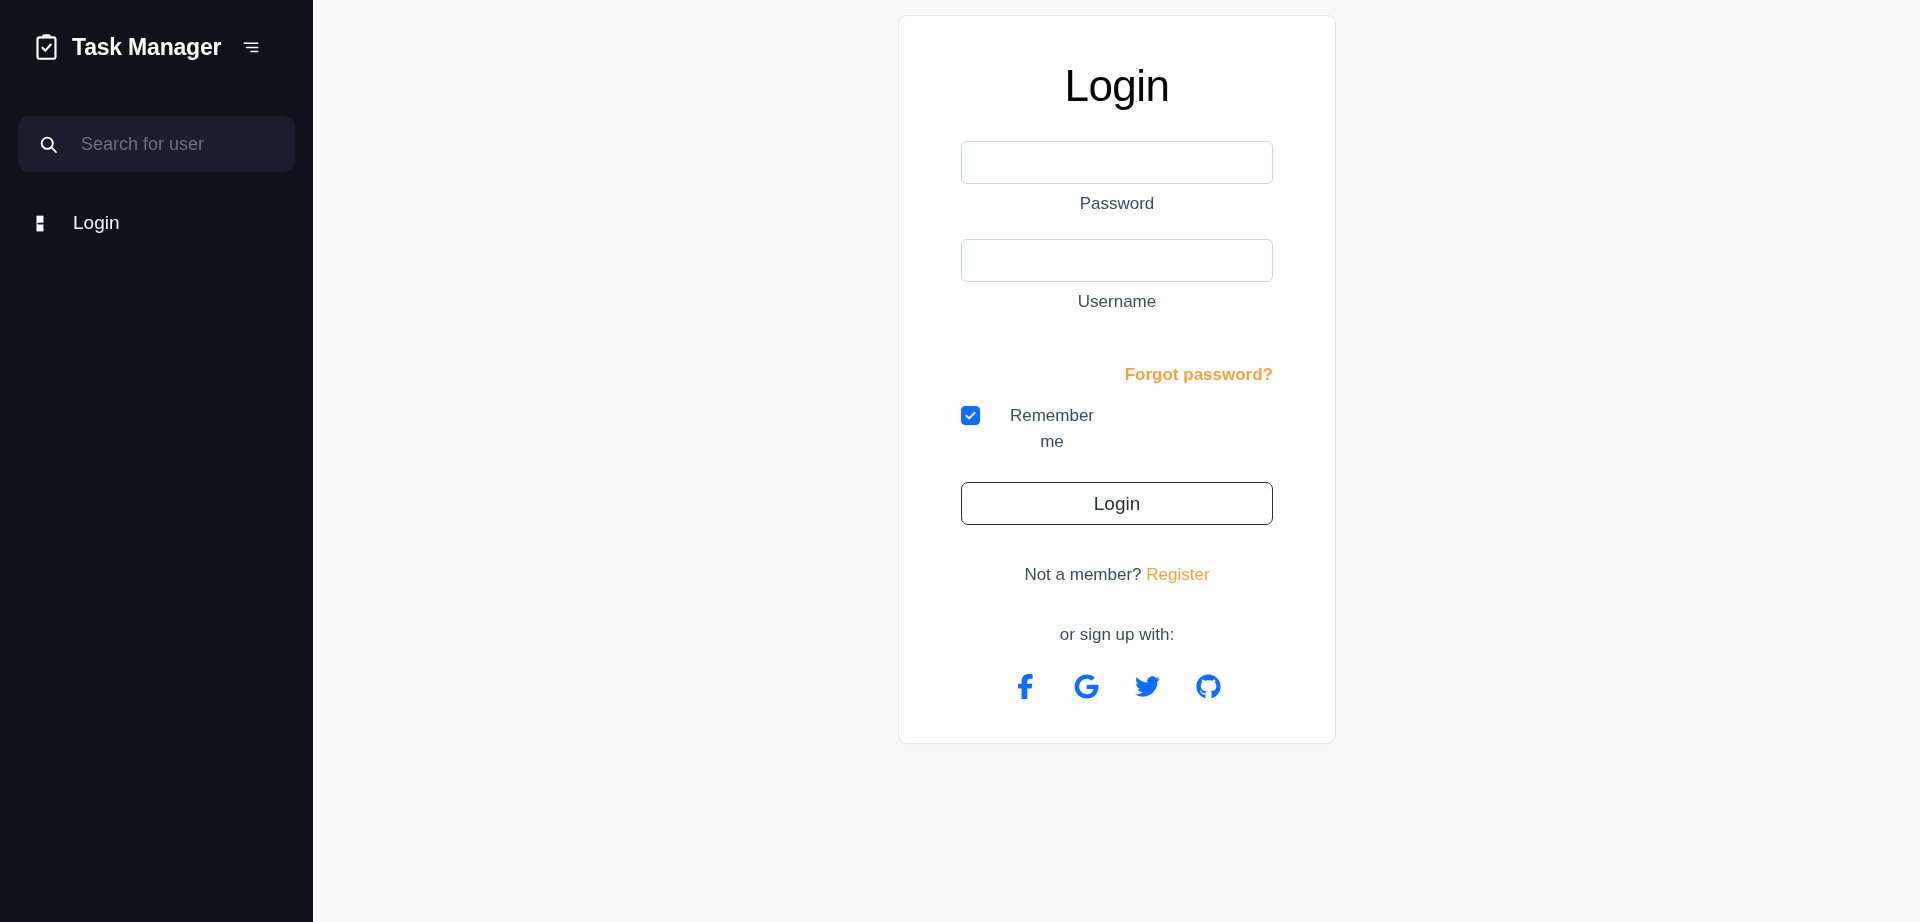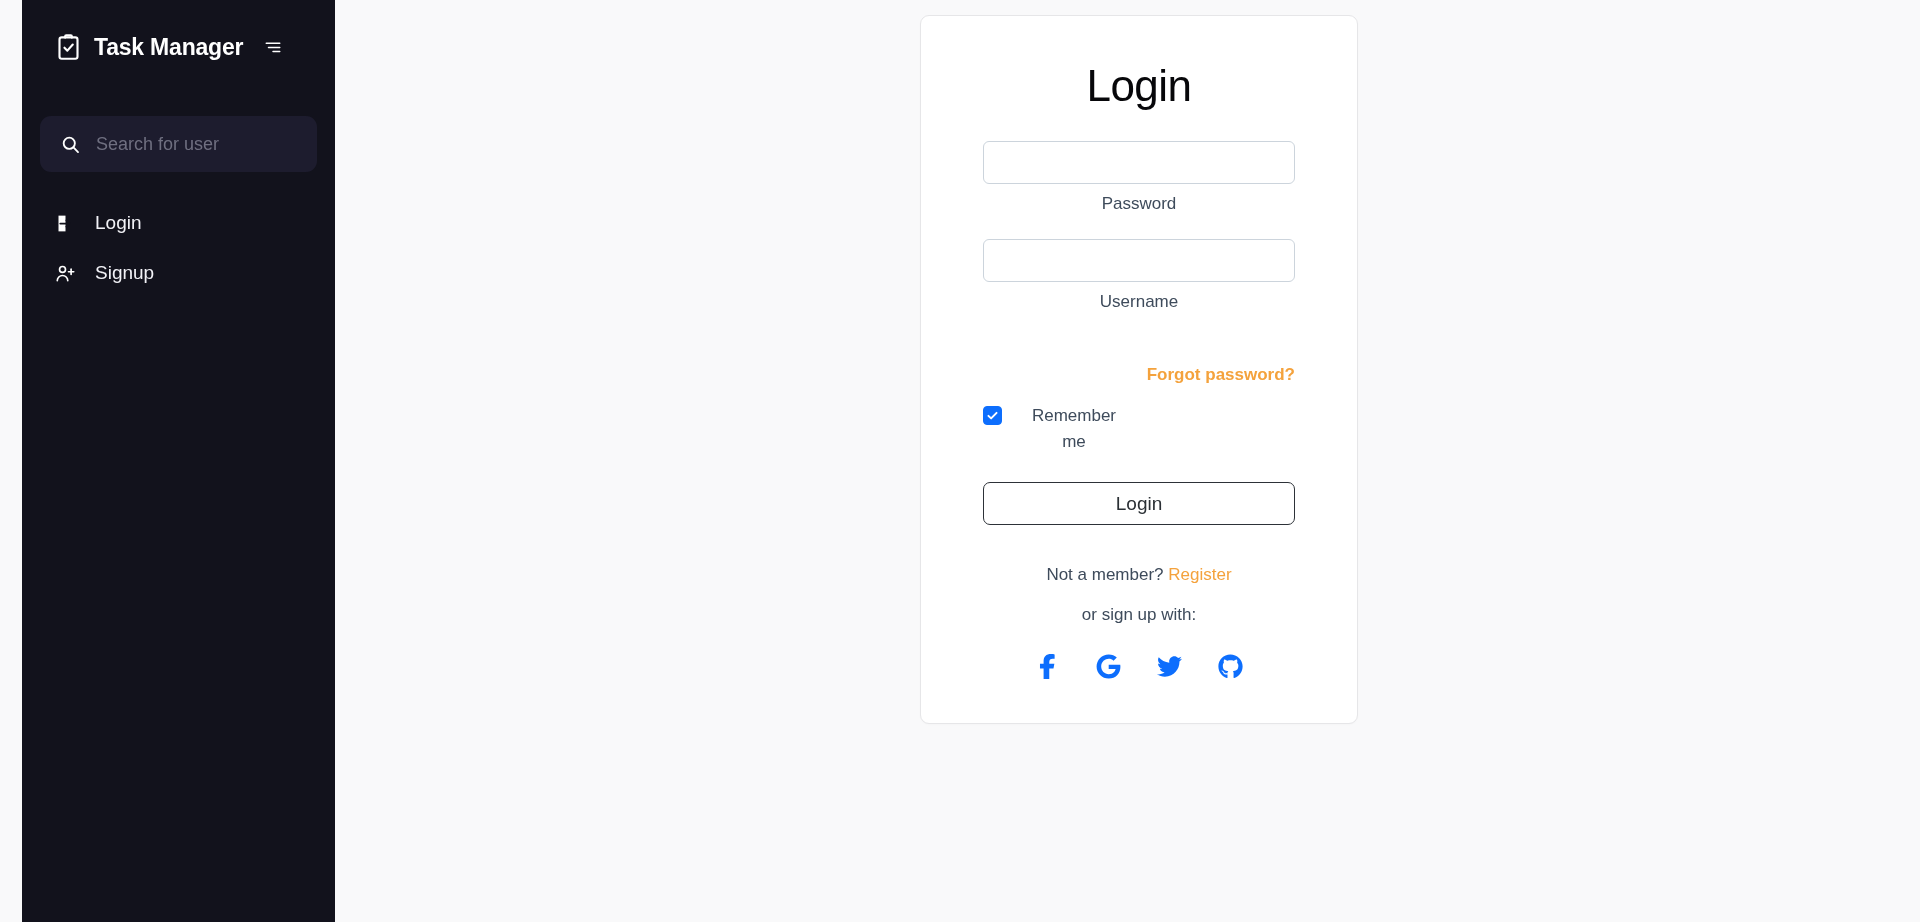--- a/index.html
+++ b/index.html
@@ -20,21 +20,20 @@
 
   
   .sidebar {
     width: 313px;
     min-width: 313px;
     height: 922px;
     background: #12121c;
     display: flex;
     flex-direction: column;
     padding: 0;
-    margin-left: 22px;
   }
 
   .brand {
     display: flex;
     align-items: center;
     gap: 12px;
     padding: 24px 0 0 33px;
     height: 70px;
   }
 
@@ -62,21 +61,21 @@
   }
 
   .search-wrap {
     margin: 46px 18px 0 18px;
     background: #1d1c2e;
     border-radius: 11px;
     height: 56px;
     display: flex;
     align-items: center;
     padding: 0 20px;
-    gap: 15px;
+    gap: 22px;
     cursor: text;
   }
 
   .search-icon { width: 21px; height: 21px; flex: 0 0 21px; display:block; }
 
   .search-input {
     flex: 1;
     background: transparent;
     border: none;
     outline: none;
@@ -226,21 +225,21 @@
 
   .member-row {
     text-align: center;
     margin-top: 37px;
     font-size: 17px;
     color: #3e4b5b;
   }
 
   .signup-with {
     text-align: center;
-    margin-top: 16px;
+    margin-top: 36px;
     font-size: 17px;
     color: #3e4b5b;
   }
 
   .socials {
     display: flex;
     justify-content: center;
     align-items: center;
     gap: 36px;
     margin-top: 29px;
@@ -293,31 +292,20 @@
       <span class="nav-icon">
         <svg viewBox="0 0 24 24" fill="none" stroke="#ffffff" stroke-width="2" stroke-linecap="round" stroke-linejoin="round">
           <path d="M4 3h8v18H4z" fill="#ffffff" stroke="none"></path>
           <line x1="6" y1="12" x2="16" y2="12" stroke="#12121c" stroke-width="2"></line>
           <polyline points="13,8.5 16.8,12 13,15.5" stroke="#12121c" stroke-width="2" fill="none"></polyline>
         </svg>
       </span>
       <span class="nav-label">Login</span>
     </div>
 
-    <div class="nav-item">
-      <span class="nav-icon">
-        <svg viewBox="0 0 24 24" fill="none" stroke="#ffffff" stroke-width="1.9" stroke-linecap="round" stroke-linejoin="round">
-          <circle cx="8.6" cy="7.4" r="3.4"></circle>
-          <path d="M2.6 20.2c0-3.3 2.7-5.9 6-5.9s6 2.6 6 5.9"></path>
-          <line x1="18.4" y1="7" x2="18.4" y2="13"></line>
-          <line x1="15.4" y1="10" x2="21.4" y2="10"></line>
-        </svg>
-      </span>
-      <span class="nav-label">Signup</span>
-    </div>
   </nav>
 </aside>
 
 <main class="main">
 
   <section class="card">
 
     <h1 class="card-title">Login</h1>
 
     <div class="field">

